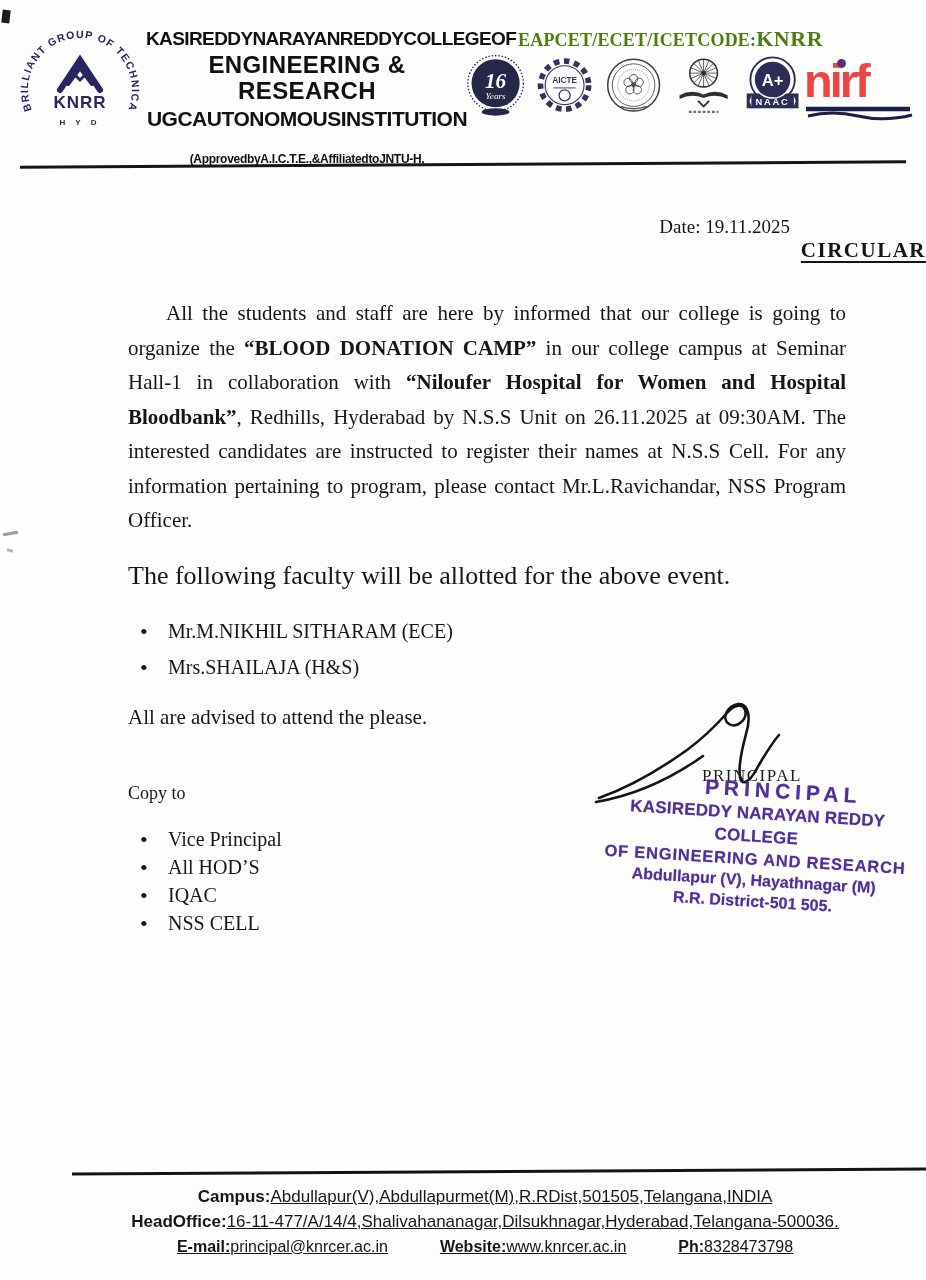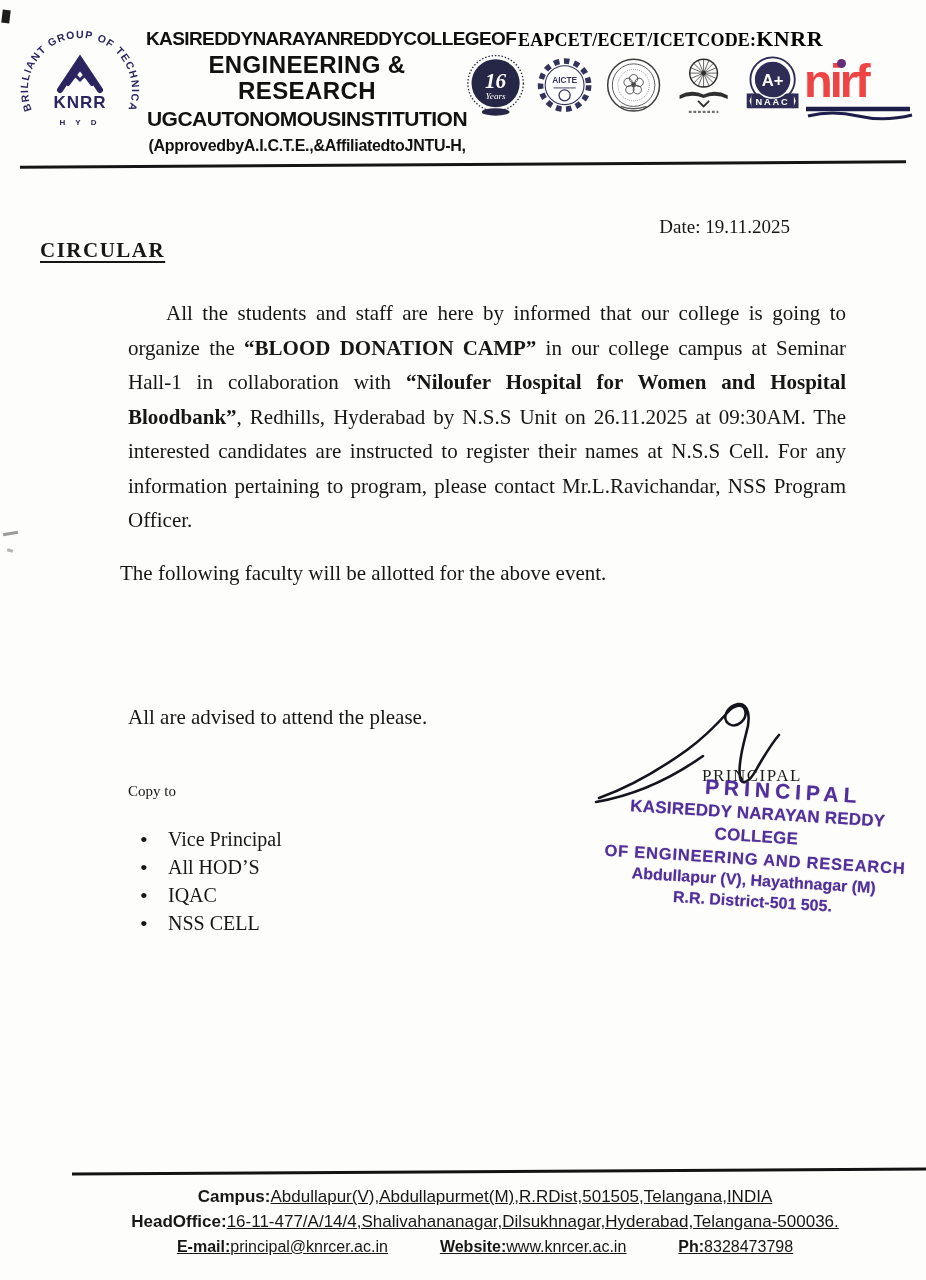--- a/index.html
+++ b/index.html
@@ -12,51 +12,51 @@
   .corner-mark{position:absolute;left:2px;top:10px;width:8px;height:13px;background:#1c1c1c;transform:rotate(7deg);}
   .stray-dash{position:absolute;left:3px;top:532px;width:15px;height:3px;background:#9a9a9a;transform:rotate(-10deg);}
   .stray-dot{position:absolute;left:7px;top:549px;width:6px;height:3px;background:#b5b5b5;transform:rotate(15deg);}
   
   .logo-wrap{position:absolute;left:16px;top:22px;width:128px;height:128px;}
   .college{position:absolute;left:146px;top:26px;width:322px;text-align:center;
     font-family:"Liberation Sans", sans-serif;font-weight:bold;color:#111;}
   .college .l1{font-size:19px;letter-spacing:-0.6px;line-height:26px;}
   .college .l2{font-size:24px;letter-spacing:0.4px;line-height:26px;}
   .college .l3{font-size:21px;letter-spacing:-0.5px;line-height:30px;}
-  .college .l4{font-size:16px;letter-spacing:-0.3px;line-height:22px;margin-top:1px;}
+  .college .l4{font-size:12px;letter-spacing:-0.3px;line-height:22px;margin-top:14px;}
   .college .l5{font-size:16px;letter-spacing:-0.3px;line-height:22px;}
   .college sup{font-size:10px;}
   .code-line{position:absolute;left:518px;top:26px;width:286px;text-align:center;
-    font-weight:bold;color:#000000;}
+    font-weight:bold;color:#4d7c0f;}
   .code-line .lbl{font-size:18px;letter-spacing:0.2px;}
   .code-line .val{font-size:22px;letter-spacing:0.5px;}
   .badge-row{position:absolute;left:466px;top:52px;width:336px;display:flex;gap:10px;align-items:flex-start;}
   .badge{width:62px;height:70px;}
   .nirf{position:absolute;left:804px;top:58px;width:118px;}
   .nirf-text{font-family:"Liberation Sans", sans-serif;font-weight:bold;font-size:47px;
     letter-spacing:-3px;color:#ef4444;line-height:46px;position:relative;}
   .nirf-dot{position:absolute;left:33px;top:1px;width:9px;height:9px;border-radius:50%;background:#652c7c;}
   .header-rule{position:absolute;left:20px;top:163px;width:886px;height:3px;background:#151515;transform:rotate(-0.35deg);}
   
   .date-line{position:absolute;right:136px;top:216px;font-size:19px;}
-  .doc-title{position:absolute;left:0;right:0;top:238px;text-align:left;font-size:21px;font-weight:bold;
+  .doc-title{position:absolute;left:0;right:0;top:238px;text-align:right;font-size:21px;font-weight:bold;
     letter-spacing:1.5px;text-decoration:underline;text-decoration-thickness:2px;text-underline-offset:4px;padding-left:40px;}
   .para{position:absolute;left:128px;top:296px;width:718px;font-size:21px;line-height:34.5px;
     text-align:justify;text-indent:38px;margin:0;}
   .para .b{font-weight:bold;}
-  .following{position:absolute;left:120px;top:561px;font-size:21px;}
+  .following{position:absolute;left:128px;top:561px;font-size:26px;}
   .bullet-list{position:absolute;left:140px;margin:0;padding:0;list-style:none;font-size:20px;}
   .faculty-list{top:620px;}
   .faculty-list li{margin-bottom:13px;}
   .copy-list{top:828px;}
   .copy-list li{margin-bottom:5px;}
   .bullet-list li{padding-left:28px;position:relative;}
   .bullet-list li::before{content:"•";position:absolute;left:0;top:-1px;font-size:22px;}
   .advice{position:absolute;left:128px;top:705px;font-size:21px;}
-  .copy-to{position:absolute;left:128px;top:783px;font-size:15px;}
+  .copy-to{position:absolute;left:128px;top:783px;font-size:18px;}
   
   .sig{position:absolute;left:593px;top:696px;}
   .principal-typed{position:absolute;left:702px;top:766px;font-size:17px;letter-spacing:1.5px;color:#1b1b1b;}
   .stamp{position:absolute;left:600px;top:778px;width:320px;text-align:center;
     font-family:"Liberation Sans", sans-serif;font-weight:bold;color:#52309a;
     transform:rotate(3.5deg);transform-origin:50% 0;text-shadow:0 0 1px rgba(82,48,154,0.55);}
   .stamp .s1{font-size:21px;letter-spacing:5px;transform:translateX(24px);line-height:24px;}
   .stamp .s2{font-size:17px;letter-spacing:0.2px;line-height:23px;}
   .stamp .s3{font-size:16.5px;letter-spacing:0.8px;line-height:22px;}
   .stamp .s4{font-size:16px;line-height:21px;}
@@ -178,20 +178,22 @@
     <span>19.11.2025</span>
   </div>
 
   <div class="doc-title">CIRCULAR</div>
 
   <p class="para"><span>All the students and staff are here by informed that our college is going to organize the </span><span class="b">“BLOOD DONATION CAMP”</span><span> in our college campus at Seminar Hall-1 in collaboration with </span><span class="b">“Niloufer Hospital for Women and Hospital Bloodbank”</span><span>, Redhills, Hyderabad by N.S.S Unit on 26.11.2025 at 09:30AM. The interested candidates are instructed to register their names at N.S.S Cell. For any information pertaining to program, please contact Mr.L.Ravichandar, NSS Program Officer.</span></p>
 
   <div class="following">The following faculty will be allotted for the above event.</div>
 
   <ul class="bullet-list faculty-list">
+    <li>Mr.M.NIKHIL SITHARAM (ECE)</li>
+    <li>Mrs.SHAILAJA (H&amp;S)</li>
   </ul>
 
   <div class="advice">All are advised to attend the please.</div>
 
   <div class="copy-to">Copy to</div>
 
   <ul class="bullet-list copy-list">
     <li>Vice Principal</li>
     <li>All HOD’S</li>
     <li>IQAC</li>

